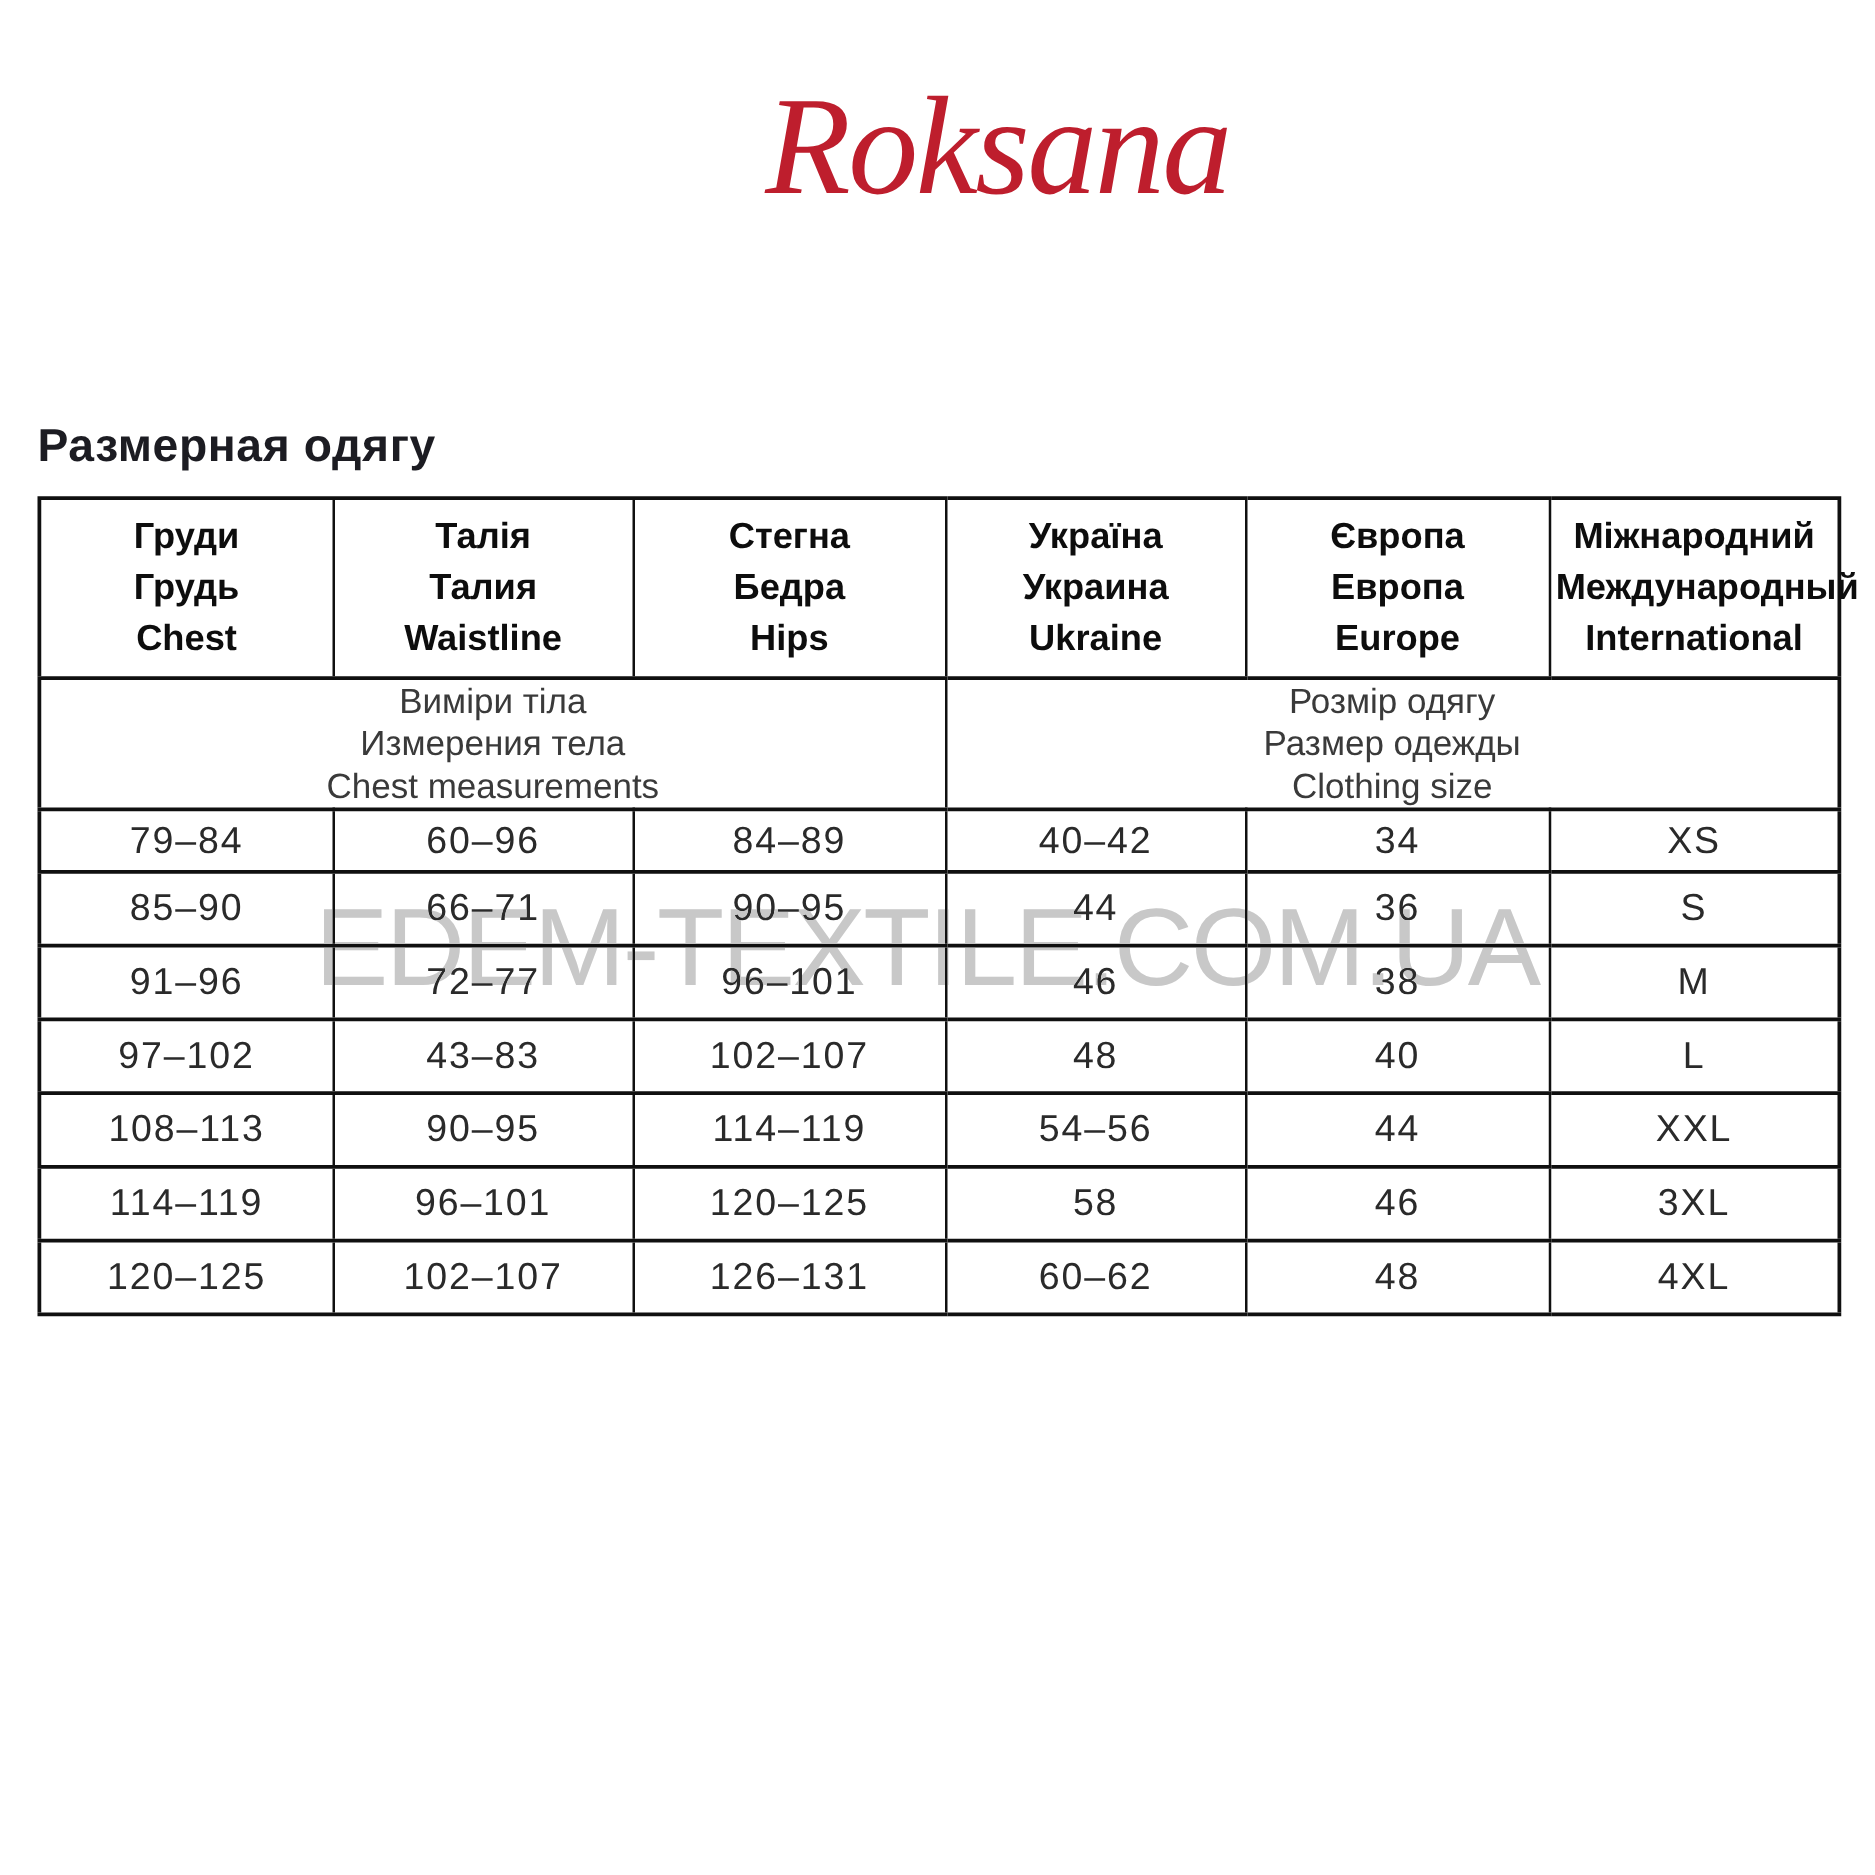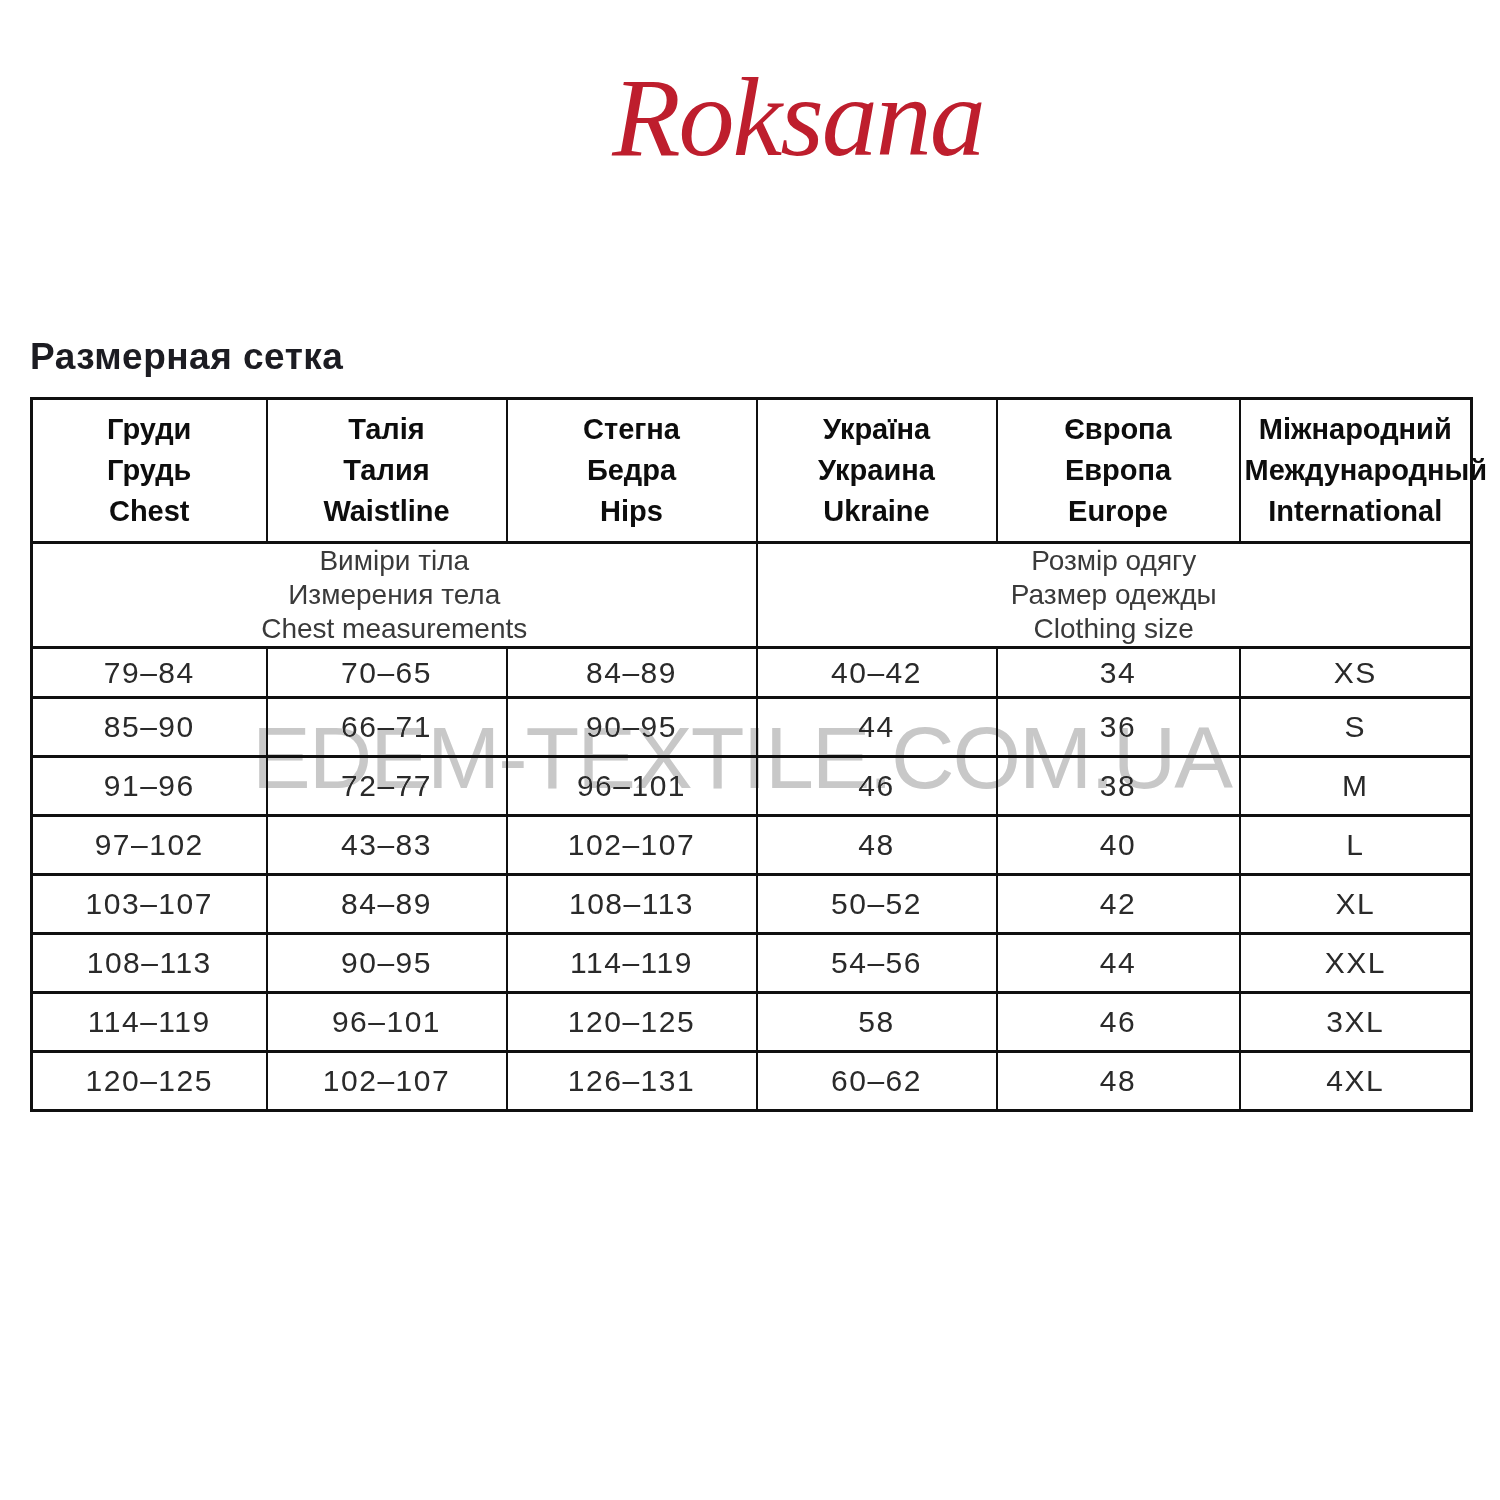--- a/index.html
+++ b/index.html
@@ -107,21 +107,21 @@
     pointer-events: none;
   }
 </style>
 </head>
 <body>
 
 <div class="page">
 
   <div class="logo">Roksana</div>
 
-  <h1 class="title">Размерная сетка</h1>
+  <h1 class="title">Размерная одягу</h1>
 
   <table class="size-table">
     <colgroup>
       <col style="width:235px">
       <col style="width:240px">
       <col style="width:250px">
       <col style="width:240px">
       <col style="width:243px">
       <col style="width:232px">
     </colgroup>
@@ -149,21 +149,21 @@
       <tr class="group">
         <td colspan="3">Виміри тіла
 Измерения тела
 Chest measurements</td>
         <td colspan="3">Розмір одягу
 Размер одежды
 Clothing size</td>
       </tr>
       <tr class="row r0">
         <td>79–84</td>
-        <td>70–65</td>
+        <td>60–96</td>
         <td>84–89</td>
         <td>40–42</td>
         <td>34</td>
         <td>XS</td>
       </tr>
       <tr class="row">
         <td>85–90</td>
         <td>66–71</td>
         <td>90–95</td>
         <td>44</td>
@@ -180,28 +180,20 @@
       </tr>
       <tr class="row">
         <td>97–102</td>
         <td>43–83</td>
         <td>102–107</td>
         <td>48</td>
         <td>40</td>
         <td>L</td>
       </tr>
       <tr class="row">
-        <td>103–107</td>
-        <td>84–89</td>
-        <td>108–113</td>
-        <td>50–52</td>
-        <td>42</td>
-        <td>XL</td>
-      </tr>
-      <tr class="row">
         <td>108–113</td>
         <td>90–95</td>
         <td>114–119</td>
         <td>54–56</td>
         <td>44</td>
         <td>XXL</td>
       </tr>
       <tr class="row">
         <td>114–119</td>
         <td>96–101</td>

